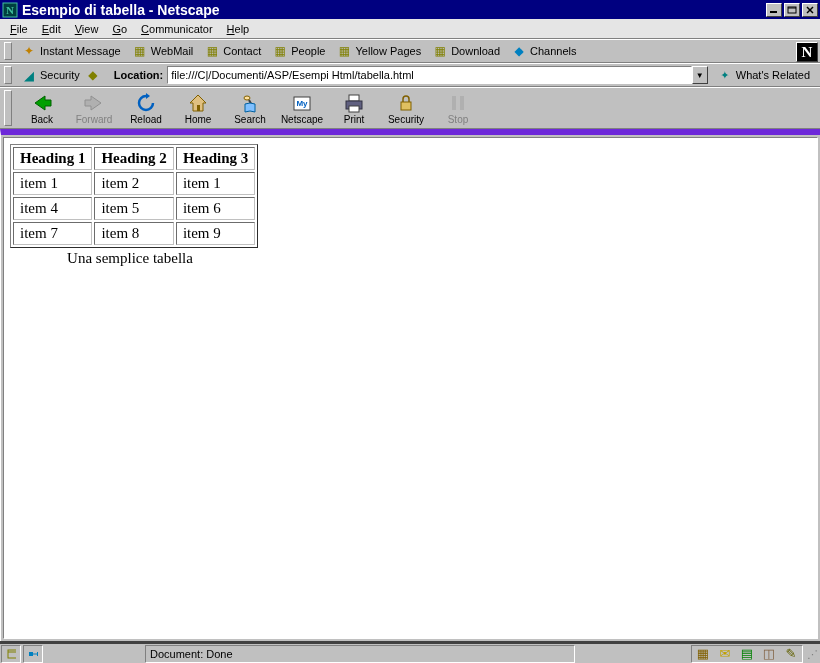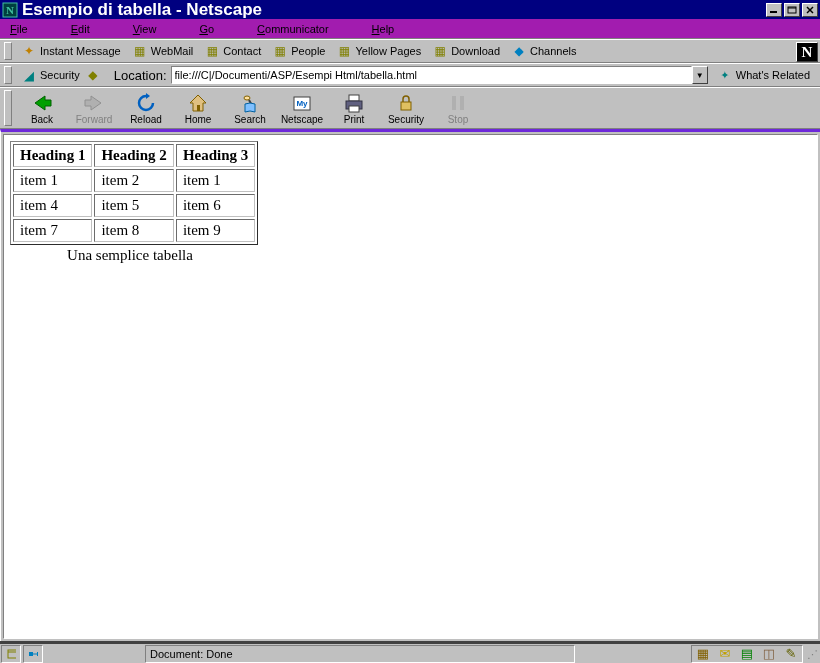--- a/index.html
+++ b/index.html
@@ -28,21 +28,21 @@
     height: 16px;
     margin-right: 4px;
     display: flex;
     align-items: center;
     justify-content: center;
     color: #c0ffc0;
     font-weight: bold;
   }
   .titlebar .title {
     flex: 1;
-    font-size: 17px;
+    font-size: 14px;
     font-weight: bold;
   }
   .winbtns { display: flex; gap: 0; }
   .winbtn {
     width: 16px;
     height: 14px;
     background: #c0c0c0;
     border: 1px solid #fff;
     border-right-color: #404040;
     border-bottom-color: #404040;
@@ -51,26 +51,25 @@
     justify-content: center;
     margin-left: 2px;
     font-family: Arial;
     font-size: 9px;
     font-weight: bold;
     color: #000;
   }
   
   .menubar {
     height: 20px;
-    background: #a21caf;
+    background: #e5e5e5;
     display: flex;
     align-items: center;
     padding: 0 3px;
     border-bottom: 1px solid #808080;
-    gap: 29px;
   }
   .menuitem {
     padding: 2px 7px;
     font-size: 11px;
   }
   .menuitem span { text-decoration: underline; }
   
   .personalbar {
     height: 24px;
     background: #c0c0c0;
@@ -145,22 +144,23 @@
     width: 14px;
     height: 14px;
     margin-right: 4px;
     color: #008080;
     display: flex;
     align-items: center;
     justify-content: center;
     font-size: 13px;
   }
   .locbar .loclabel {
-    font-size: 13px;
+    font-size: 11px;
     margin: 0 4px 0 10px;
+    font-weight: bold;
   }
   .locbar .dragicon {
     width: 14px;
     height: 14px;
     margin-right: 4px;
     color: #808000;
     display: flex;
     align-items: center;
     justify-content: center;
     font-size: 12px;
@@ -233,21 +233,21 @@
     display: flex;
     align-items: flex-end;
     justify-content: center;
     font-size: 18px;
     margin-bottom: 0;
   }
   .navbtn.disabled .bigicon { color: #a0a0a0; }
   
   .content-frame {
     flex: 1;
-    border-top: 3px solid #6d28d9;
+    border-top: 6px solid #6d28d9;
     border-left: 1px solid #fff;
     background: #c0c0c0;
     padding: 2px;
     display: flex;
   }
   .content {
     flex: 1;
     background: #fff;
     border: 1px solid #808080;
     border-right-color: #fff;

